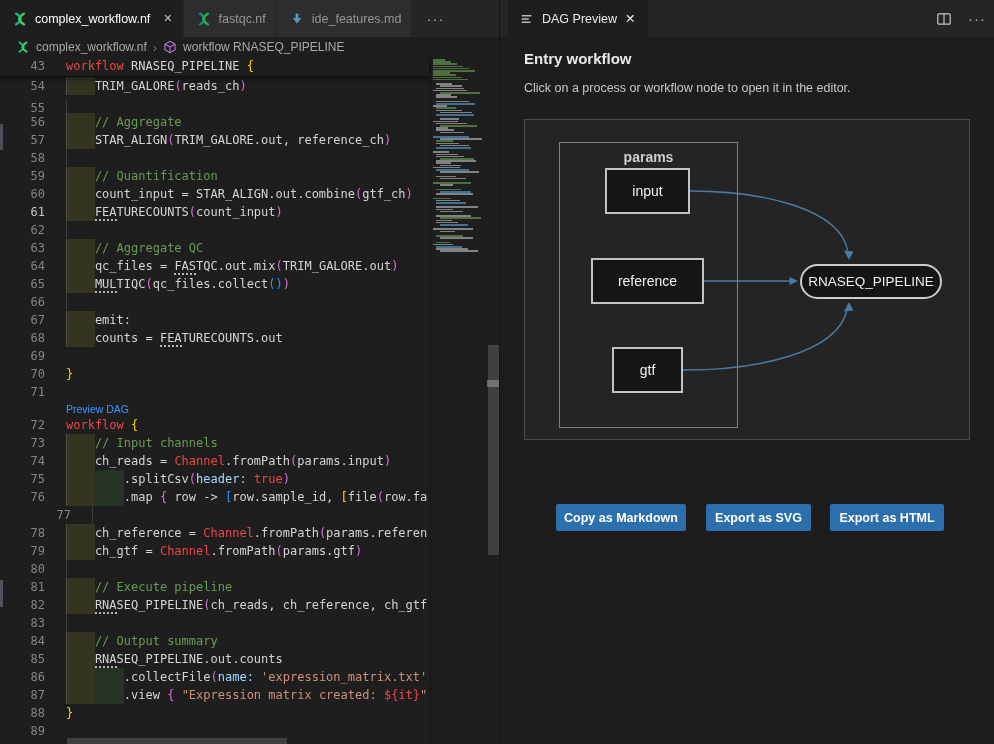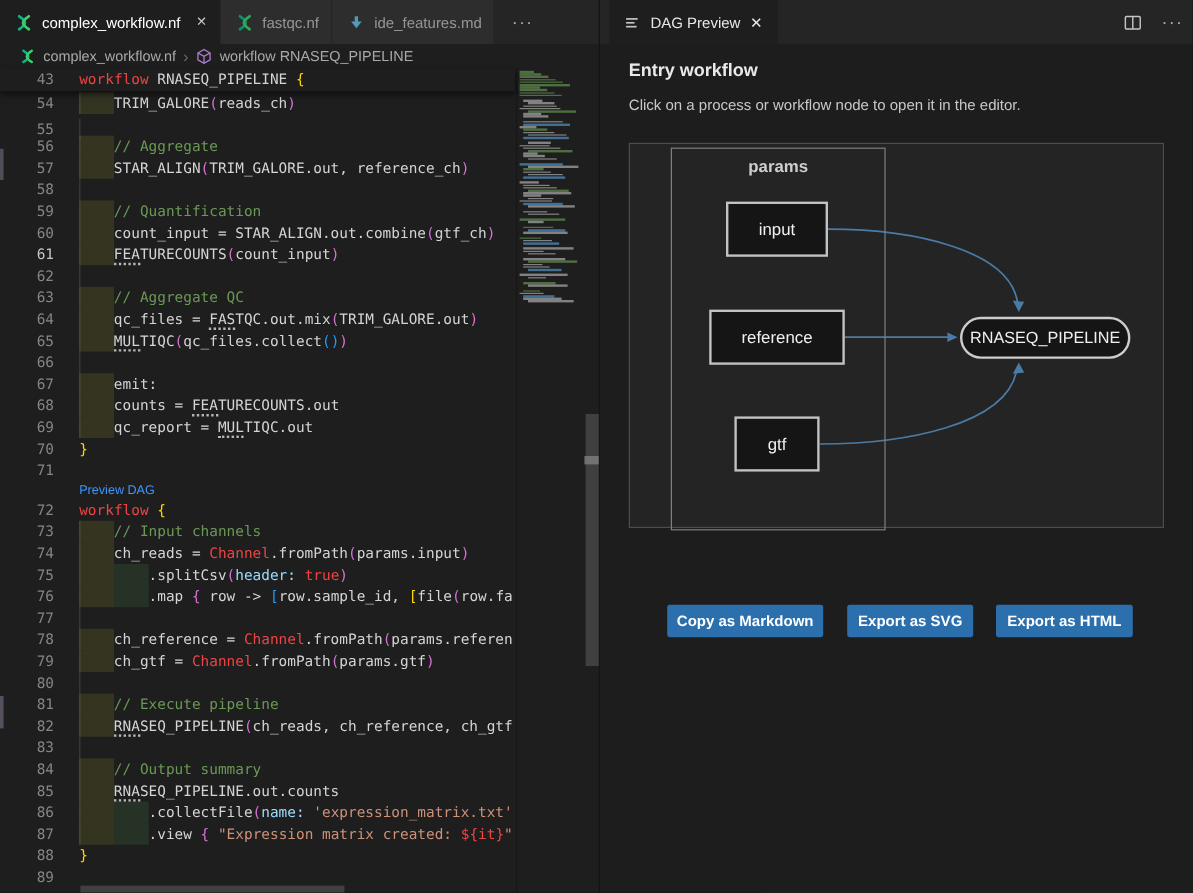--- a/index.html
+++ b/index.html
@@ -57,21 +57,21 @@
   .panel-tab { position:absolute; left:8px; top:0; height:37px; display:flex; align-items:center; gap:8px;
                padding:0 12px; background:#1e1e1e; color:#e8e8e8; font-size:12.5px; }
   .panel-actions { position:absolute; right:8px; top:0; height:37px; display:flex; align-items:center; gap:16px; }
   .dots { color:#b0b0b0; font-size:15px; letter-spacing:1px; }
   .panel-body { position:absolute; left:0; top:37px; width:100%; height:707px; }
   .panel-heading { position:absolute; left:24px; top:13px; font-size:15px; font-weight:bold; color:#e9e9e9; }
   .panel-desc { position:absolute; left:24px; top:44px; font-size:12.5px; color:#c8c8c8; }
 
   .diagram { position:absolute; left:24px; top:82px; width:446px; height:321px; background:#242424;
              border:1px solid #4c4c4c; }
-  .cluster { position:absolute; left:34px; top:3px; width:179px; height:319px; border:1px solid #7f7f7f; }
+  .cluster { position:absolute; left:34px; top:22px; width:179px; height:286px; border:1px solid #7f7f7f; }
   .cluster-label { position:absolute; left:0; top:6px; width:100%; text-align:center;
                    font-size:14px; font-weight:bold; color:#cfcfcf; }
   .node { position:absolute; background:#151515; border:2.5px solid #c2c2c2; display:flex;
           align-items:center; justify-content:center; color:#f0f0f0; font-size:14px; }
   .node-input { left:80px; top:48px; width:85px; height:46px; }
   .node-reference { left:66px; top:138px; width:113px; height:46px; }
   .node-gtf { left:87px; top:227px; width:71px; height:46px; }
   .node-stadium { left:275px; top:144px; width:142px; height:35px; border-radius:18px;
                   border-color:#cccccc; font-weight:500; font-size:13.5px; }
   .edges { position:absolute; left:0; top:0; }
@@ -247,25 +247,20 @@
           <div class="line" style="top: 272px;">
             <span class="ln">68</span>
             <div class="lc">
               <div class="guide"></div>
               <div class="ib ib1"></div>
               <span class="txt" style="padding-left: 4ch;"><span class="tk-d">counts = </span><span class="tk-d u">FEA</span><span class="tk-d">TURECOUNTS.out</span></span>
             </div>
           </div>
           <div class="line" style="top: 290px;">
             <span class="ln">69</span>
-            <div class="lc">
-              <div class="guide"></div>
-              <div class="ib ib1"></div>
-              <span class="txt" style="padding-left: 4ch;"><span class="tk-d">qc_report = </span><span class="tk-d u">MUL</span><span class="tk-d">TIQC.out</span></span>
-            </div>
           </div>
           <div class="line" style="top: 308px;">
             <span class="ln">70</span>
             <div class="lc">
               <span class="txt" style="padding-left: 0ch;"><span class="tk-b1">}</span></span>
             </div>
           </div>
           <div class="line" style="top: 326px;">
             <span class="ln">71</span>
             <div class="lc">
@@ -305,21 +300,21 @@
           </div>
           <div class="line" style="top: 431px;">
             <span class="ln">76</span>
             <div class="lc">
               <div class="guide"></div>
               <div class="ib ib1"></div>
               <div class="ib ib2"></div>
               <span class="txt" style="padding-left: 8ch;"><span class="tk-d">.map </span><span class="tk-b2">{</span><span class="tk-d"> row -&gt; </span><span class="tk-b3">[</span><span class="tk-d">row.sample_id, </span><span class="tk-b1">[</span><span class="tk-d">file</span><span class="tk-b2">(</span><span class="tk-d">row.fa</span></span>
             </div>
           </div>
-          <div class="line" style="top: 449px;">
+          <div class="line" style="top: 449px; margin-left: 26px;">
             <span class="ln">77</span>
             <div class="lc">
               <div class="guide"></div>
               <span class="txt" style="padding-left: 0ch;"></span>
             </div>
           </div>
           <div class="line" style="top: 467px;">
             <span class="ln">78</span>
             <div class="lc">
               <div class="guide"></div>

